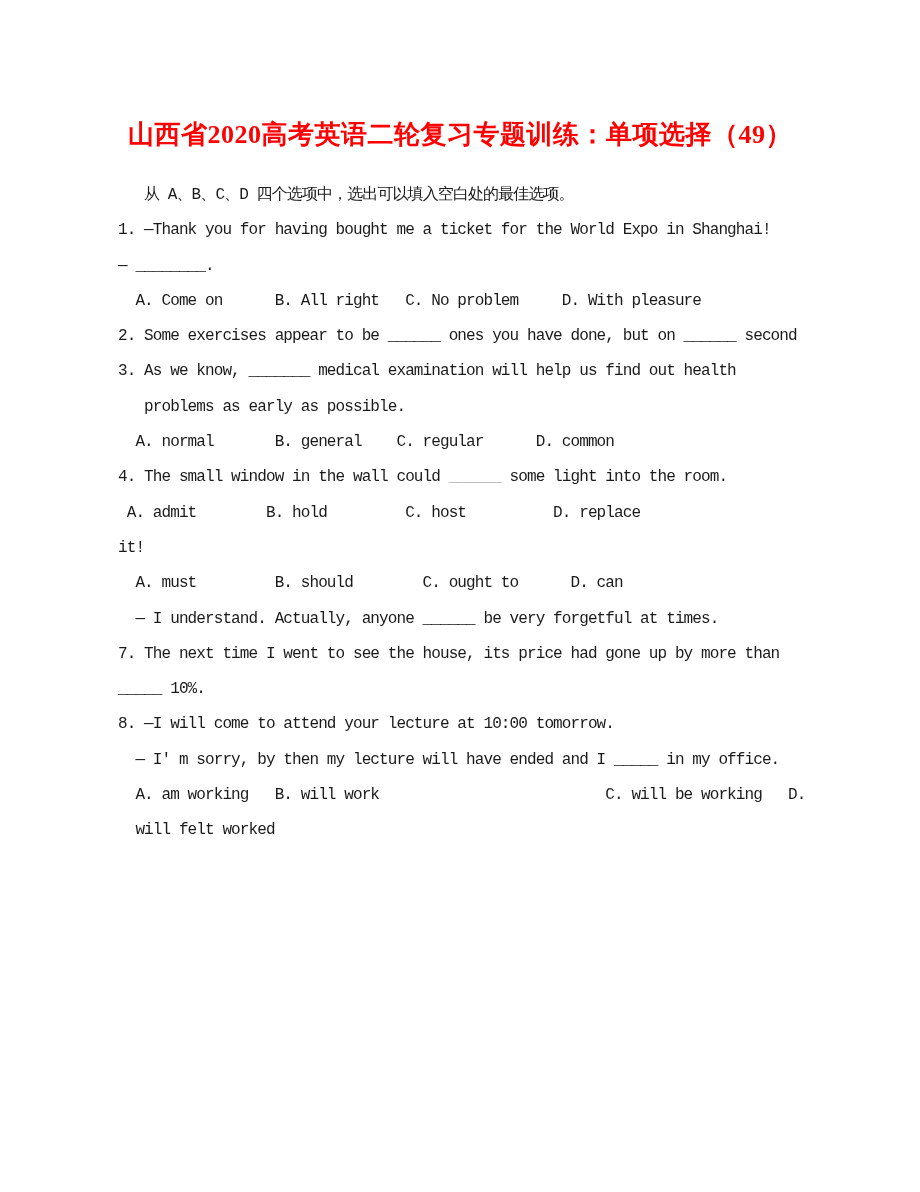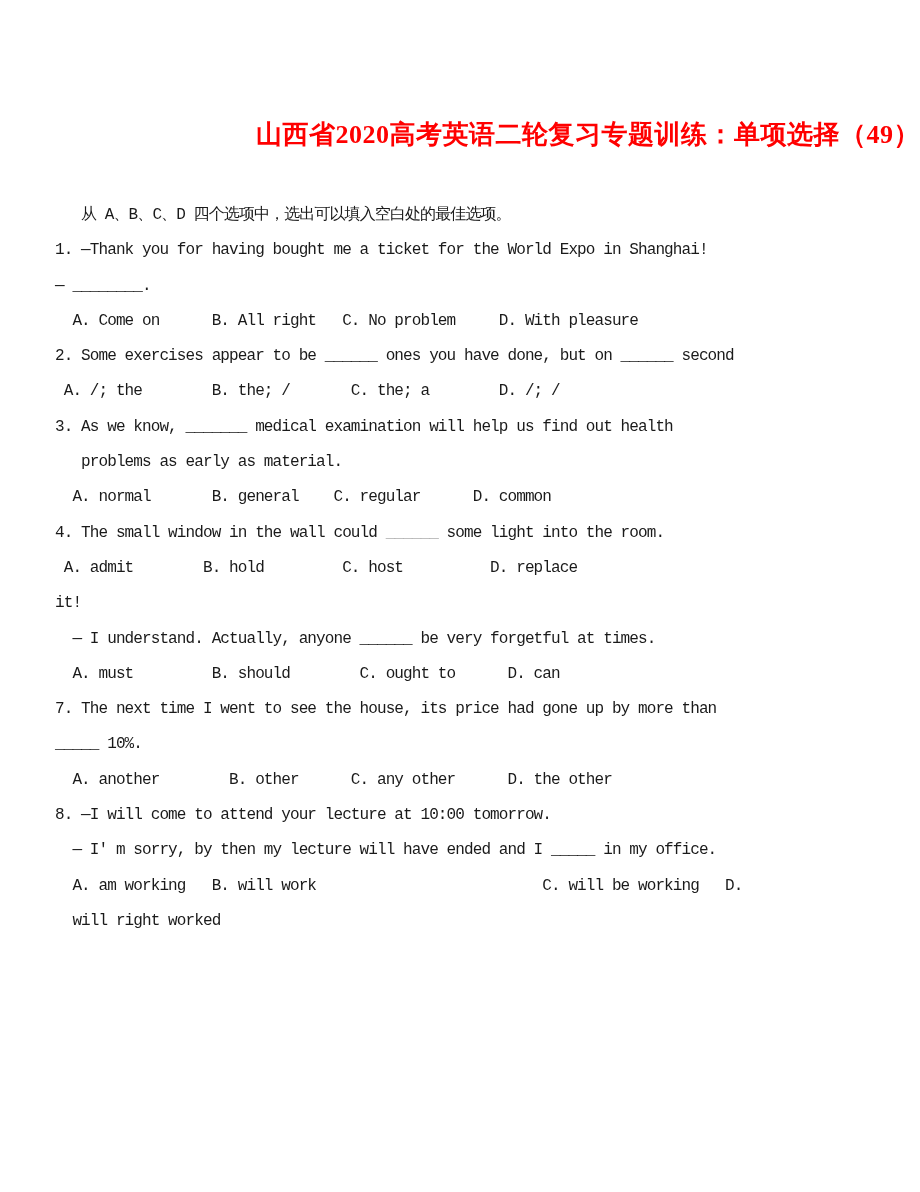--- a/index.html
+++ b/index.html
@@ -11,31 +11,31 @@
   html,body{margin:0;padding:0;}
   body{
     width:920px;height:1192px;
     background:var(--page-bg);
     overflow:hidden;
     font-family:"Liberation Mono","DejaVu Sans Mono",monospace;
   }
   .page{width:920px;height:1192px;position:relative;}
   .doc-title{
     margin:118px 0 0 0;
-    text-align:right;
+    text-align:center;
     font-family:"Liberation Serif","DejaVu Serif",serif;
     font-weight:bold;
     font-size:26px;
     line-height:34px;
     color:var(--title-color);
     letter-spacing:0.5px;
   }
   .content{
-    margin-top:46px;
-    padding-left:55px;
+    margin-top:26px;
+    padding-left:118px;
     padding-right:60px;
     color:var(--text-color);
     font-size:16px;
     letter-spacing:-0.9px;
   }
   .line{
     white-space:pre;
     line-height:35.3px;
     min-height:35.3px;
   }
@@ -58,48 +58,46 @@
     <div class="line intro">从 A、B、C、D 四个选项中，选出可以填入空白处的最佳选项。</div>
 
     <section>
       <div class="line">1. —Thank you for having bought me a ticket for the World Expo in Shanghai!</div>
       <div class="line">— ________.</div>
       <div class="line">  A. Come on      B. All right   C. No problem     D. With pleasure</div>
     </section>
 
     <section>
       <div class="line">2. Some exercises appear to be ______ ones you have done, but on ______ second</div>
-      <div class="line"> A. /; the        B. the; /       C. the; a        D. /; /</div>
     </section>
 
     <section>
       <div class="line">3. As we know, _______ medical examination will help us find out health</div>
-      <div class="line">   problems as early as material.</div>
+      <div class="line">   problems as early as possible.</div>
       <div class="line">  A. normal       B. general    C. regular      D. common</div>
     </section>
 
     <section>
       <div class="line"><span>4. The small window in the wall could </span><span class="muted">______</span><span> some light into the room.</span></div>
       <div class="line"> A. admit        B. hold         C. host          D. replace</div>
     </section>
 
     <section>
       <div class="line">it!</div>
+      <div class="line">  A. must         B. should        C. ought to      D. can</div>
       <div class="line">  — I understand. Actually, anyone ______ be very forgetful at times.</div>
-      <div class="line">  A. must         B. should        C. ought to      D. can</div>
     </section>
 
 
     <section>
       <div class="line">7. The next time I went to see the house, its price had gone up by more than</div>
       <div class="line">_____ 10%.</div>
-      <div class="line">  A. another        B. other      C. any other      D. the other</div>
     </section>
 
     <section>
       <div class="line">8. —I will come to attend your lecture at 10:00 tomorrow.</div>
       <div class="line">  — I' m sorry, by then my lecture will have ended and I _____ in my office.</div>
       <div class="line">  A. am working   B. will work                          C. will be working   D.</div>
-      <div class="line">  will right worked</div>
+      <div class="line">  will felt worked</div>
     </section>
 
   </div>
 </div>
 
 </body></html>

